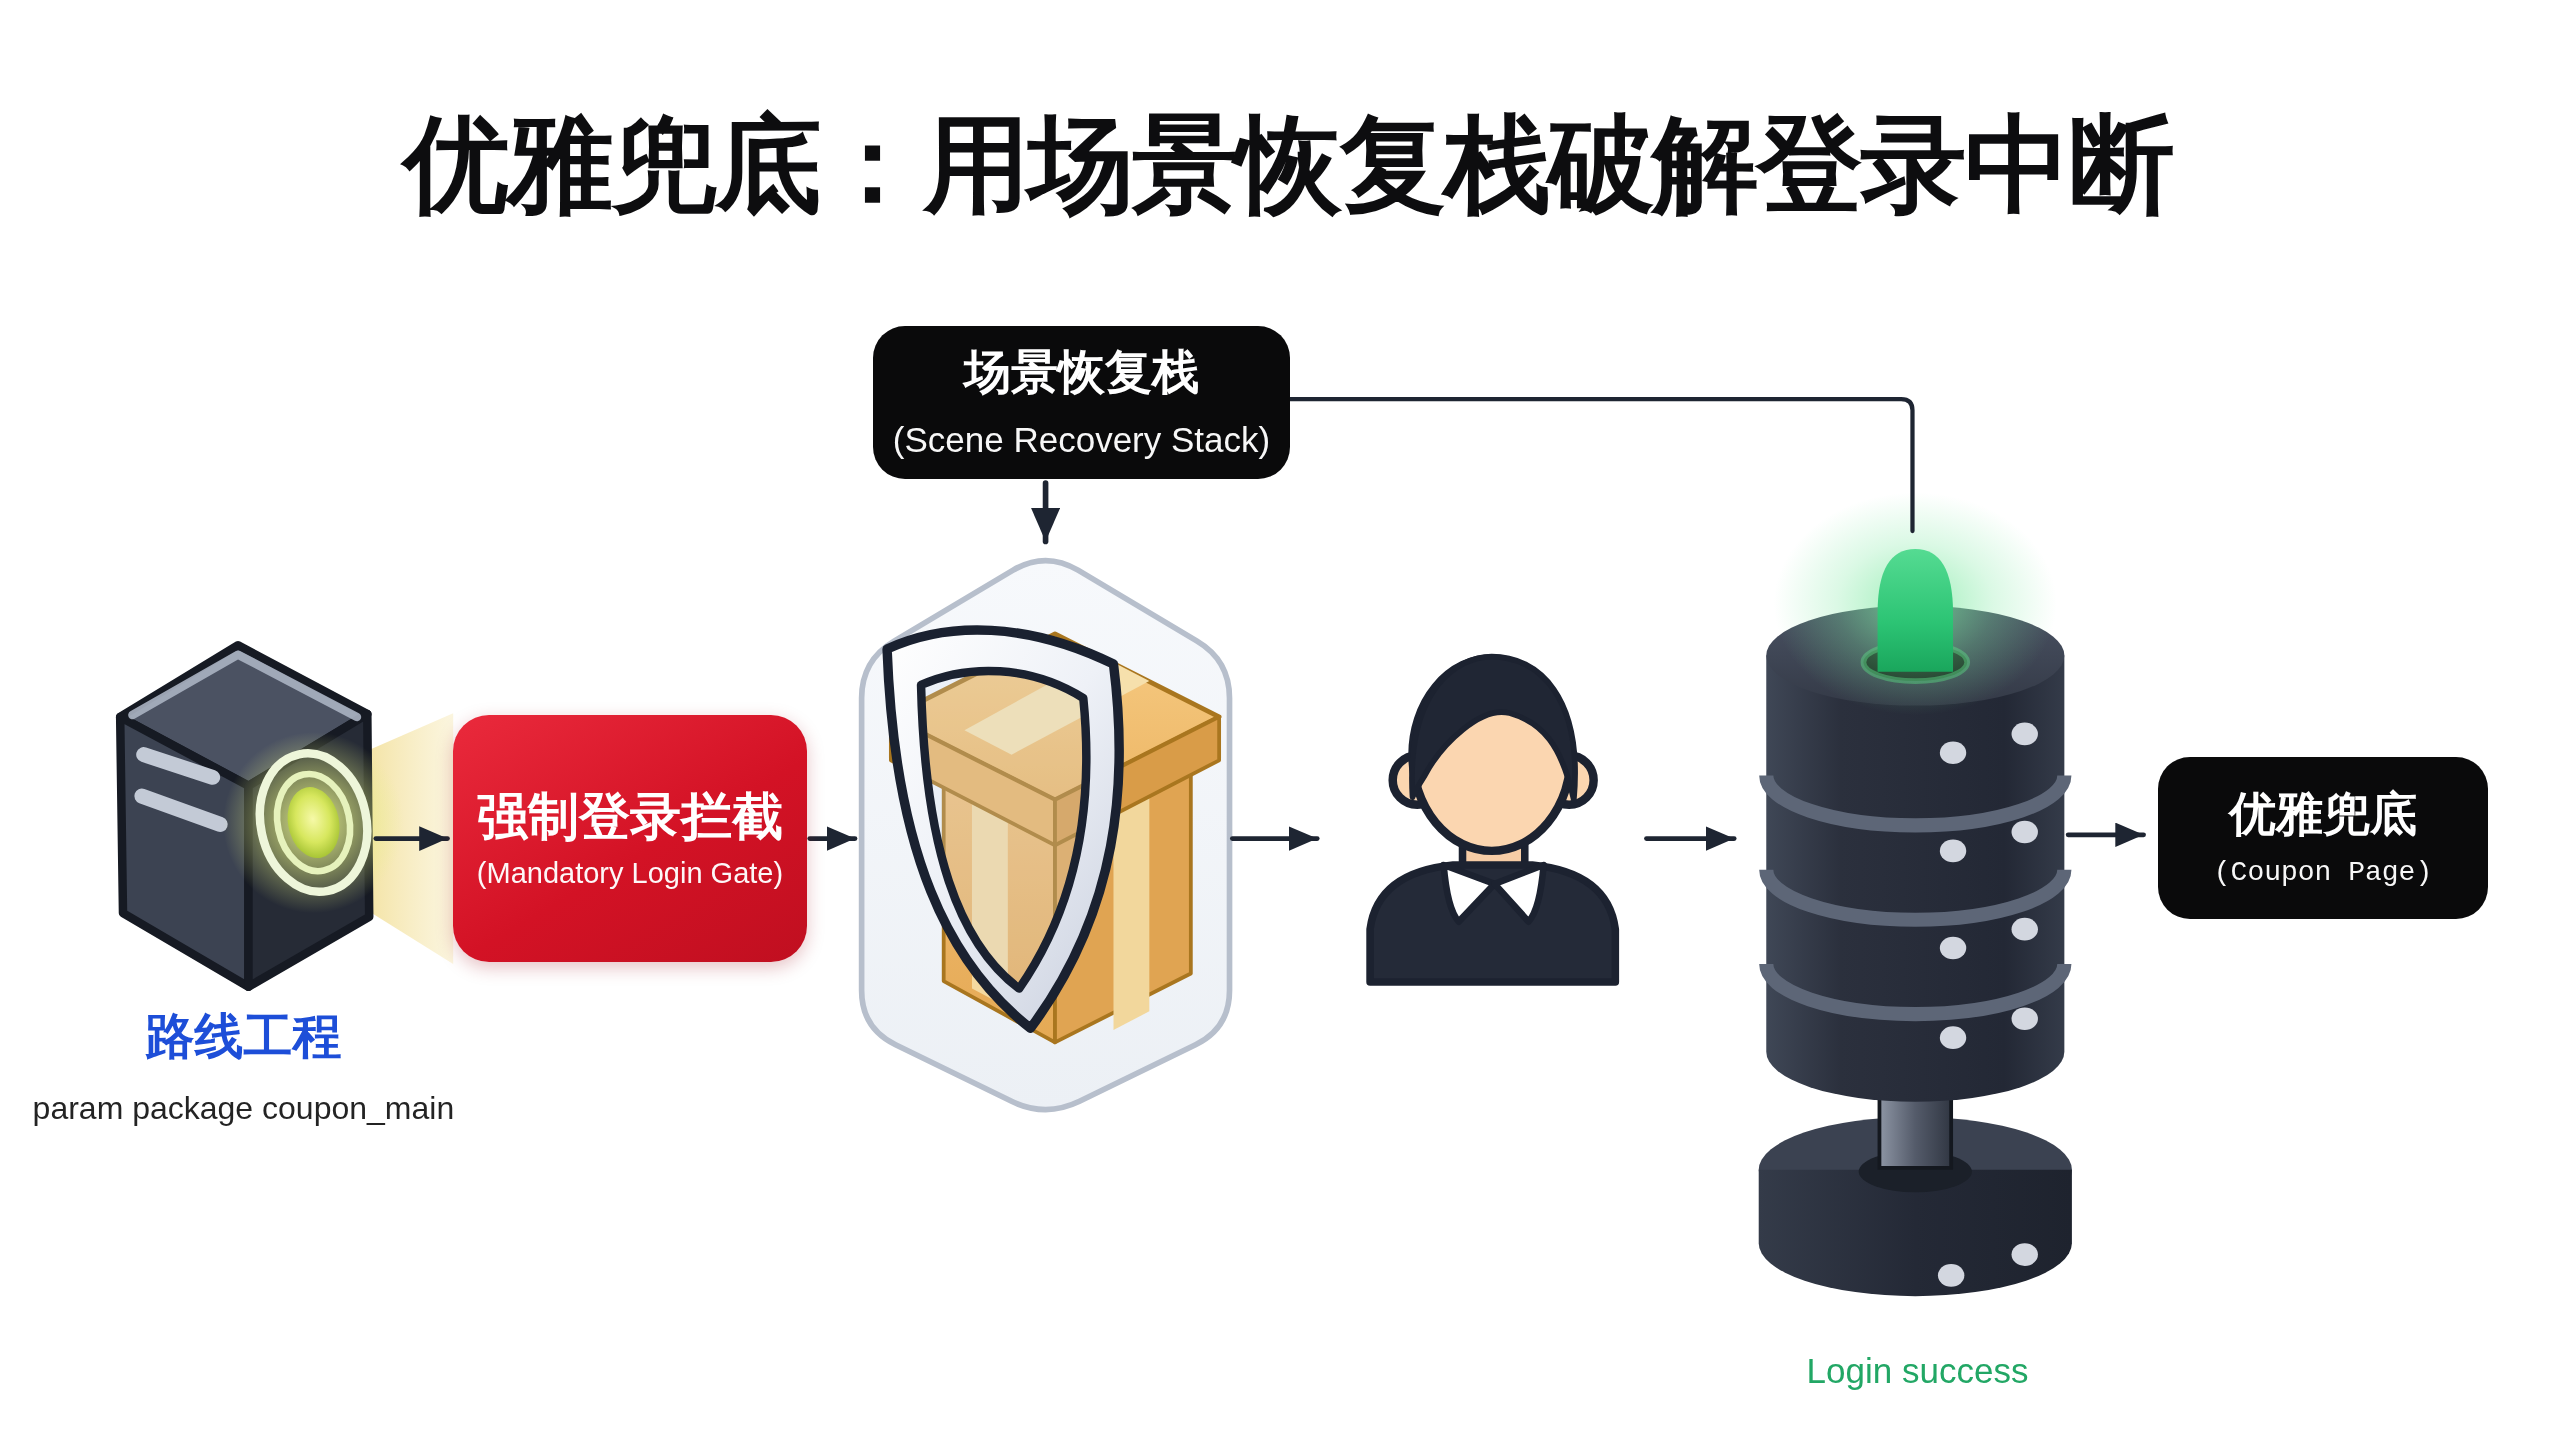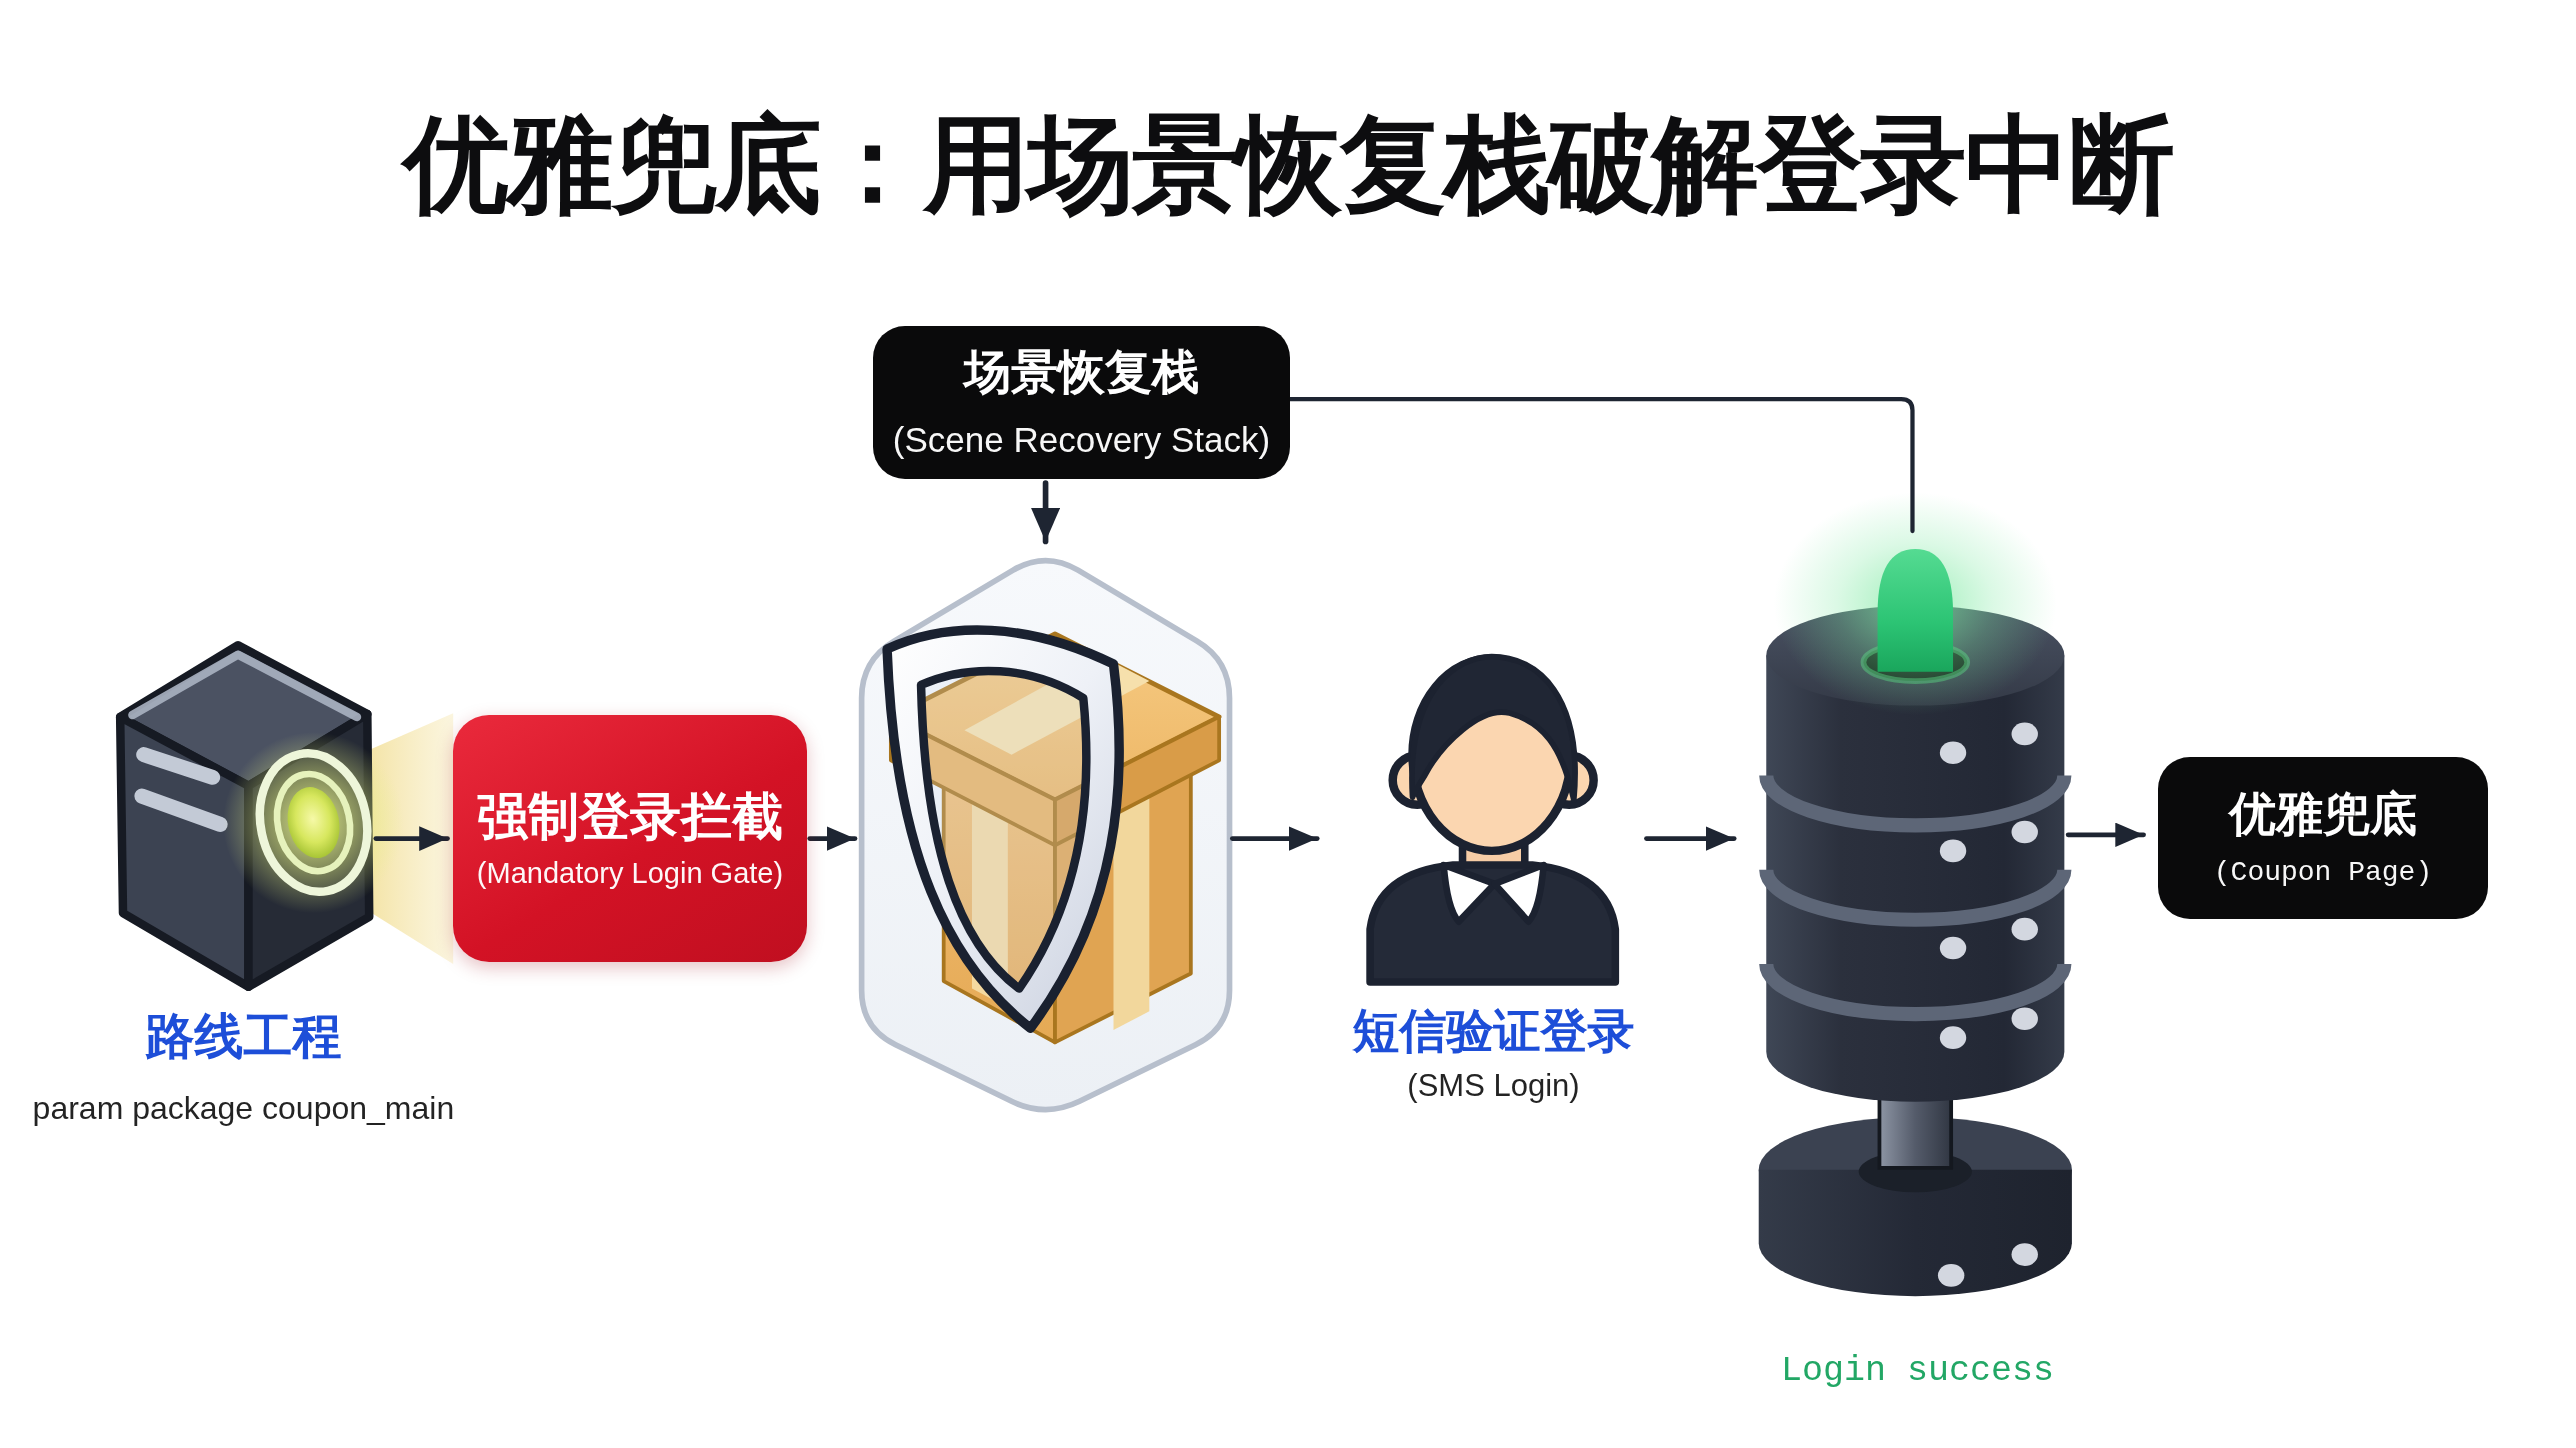--- a/index.html
+++ b/index.html
@@ -31,21 +31,21 @@
   .coupon-box .en{font-size:28px;margin-top:17px;font-family:Liberation Mono, monospace;}
   .caption{
     position:absolute;display:flex;flex-direction:column;align-items:center;
     text-align:center;color:#151515;
   }
   .caption .zh{font-size:49px;color:#1d4ed8;}
   .caption .en{font-size:32px;color:#1c1c1c;margin-top:27px;}
   .caption.sms .zh{font-size:47px;}
   .caption.sms .en{font-size:31px;margin-top:11.3px;}
   .status-text{
-    position:absolute;text-align:center;font-size:35px;color:#22a765;font-weight:400;font-family:Liberation Mono, monospace;
+    position:absolute;text-align:center;font-size:35px;color:#22a765;font-weight:400;
   }
 </style>
 </head>
 <body>
 
 <div class="canvas">
 
   <h1 class="title">优雅兜底：用场景恢复栈破解登录中断</h1>
 
   <svg class="art" viewBox="0 0 2730 1535" xmlns="http://www.w3.org/2000/svg">
@@ -229,21 +229,17 @@
   <div class="node black-box coupon-box" style="left:2158px;top:757px;width:330px;height:162px;">
     <div class="zh">优雅兜底</div>
     <div class="en">(Coupon Page)</div>
   </div>
 
   <div class="caption" style="left:26.4px;top:1008px;width:434px;">
     <div class="zh">路线工程</div>
     <div class="en">param package coupon_main</div>
   </div>
 
-  <div class="caption sms" style="left:1305px;top:1004px;width:377px;">
-    <div class="zh">短信验证登录</div>
-    <div class="en">(SMS Login)</div>
-  </div>
 
   <div class="status-text" style="left:1729px;top:1351px;width:377px;">Login success</div>
 
 </div>
 
 
 </body></html>

